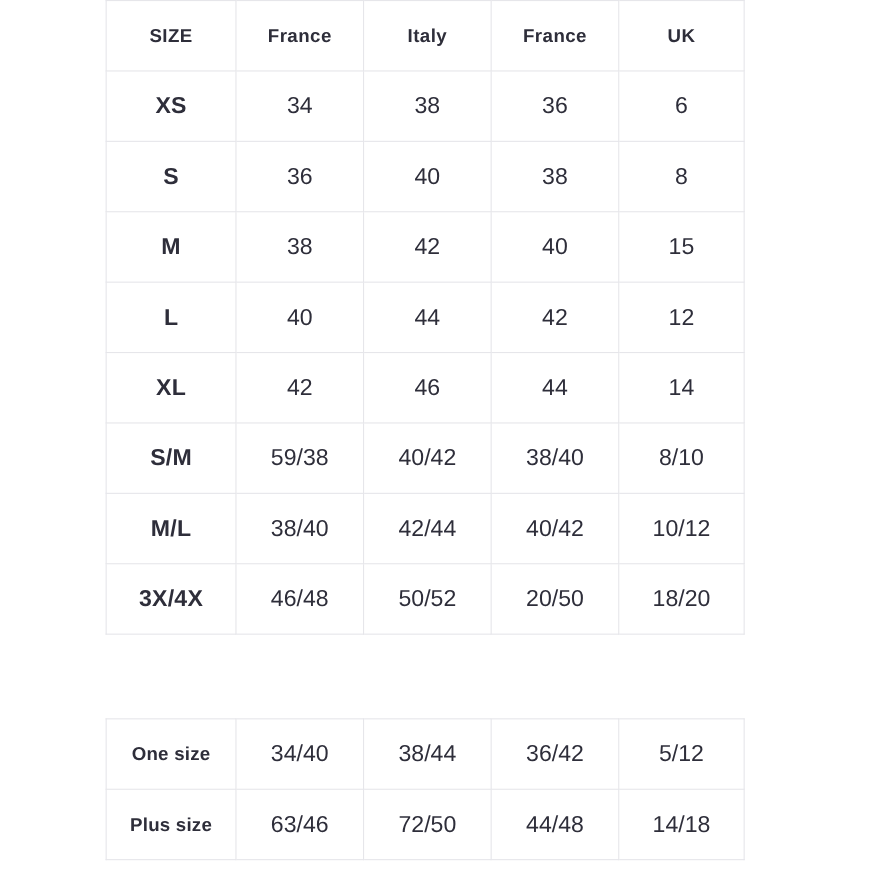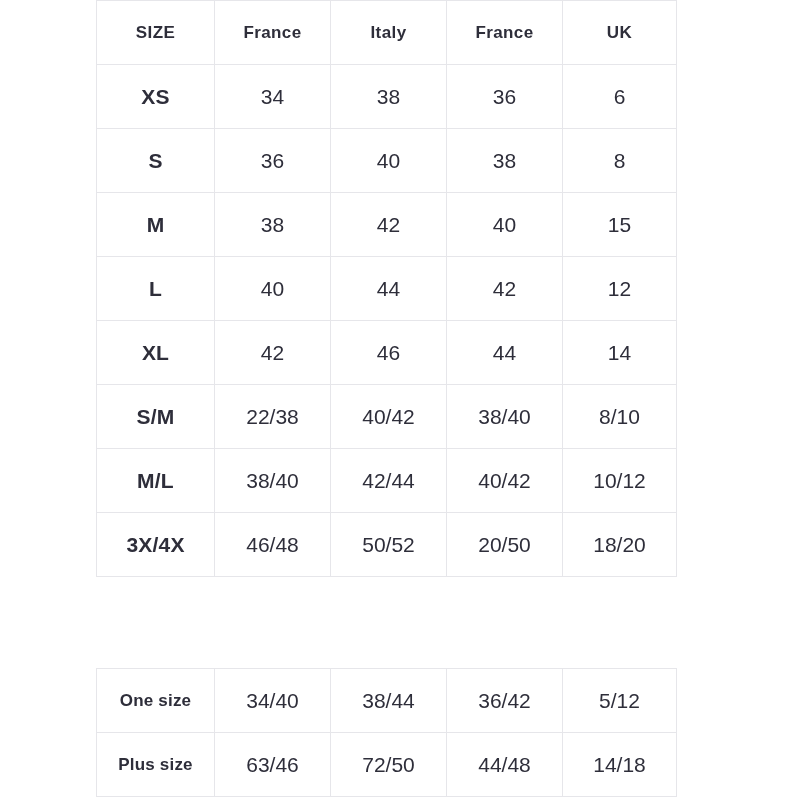--- a/index.html
+++ b/index.html
@@ -51,21 +51,21 @@
     font-size: 17px;
     letter-spacing: 0.4px;
   }
   table.size-table tbody td.rowhead {
     font-weight: 700;
     letter-spacing: 0.2px;
   }
   .secondary-wrap {
     position: absolute;
     left: 96px;
-    top: 668px;
+    top: 653px;
     width: 580px;
   }
   table.size-table.secondary td {
     height: 63px;
   }
   table.size-table.secondary td.rowhead {
     font-weight: 700;
     font-size: 17px;
   }
 </style>
@@ -123,21 +123,21 @@
         </tr>
         <tr>
           <td class="rowhead">XL</td>
           <td>42</td>
           <td>46</td>
           <td>44</td>
           <td>14</td>
         </tr>
         <tr>
           <td class="rowhead">S/M</td>
-          <td>22/38</td>
+          <td>59/38</td>
           <td>40/42</td>
           <td>38/40</td>
           <td>8/10</td>
         </tr>
         <tr>
           <td class="rowhead">M/L</td>
           <td>38/40</td>
           <td>42/44</td>
           <td>40/42</td>
           <td>10/12</td>

